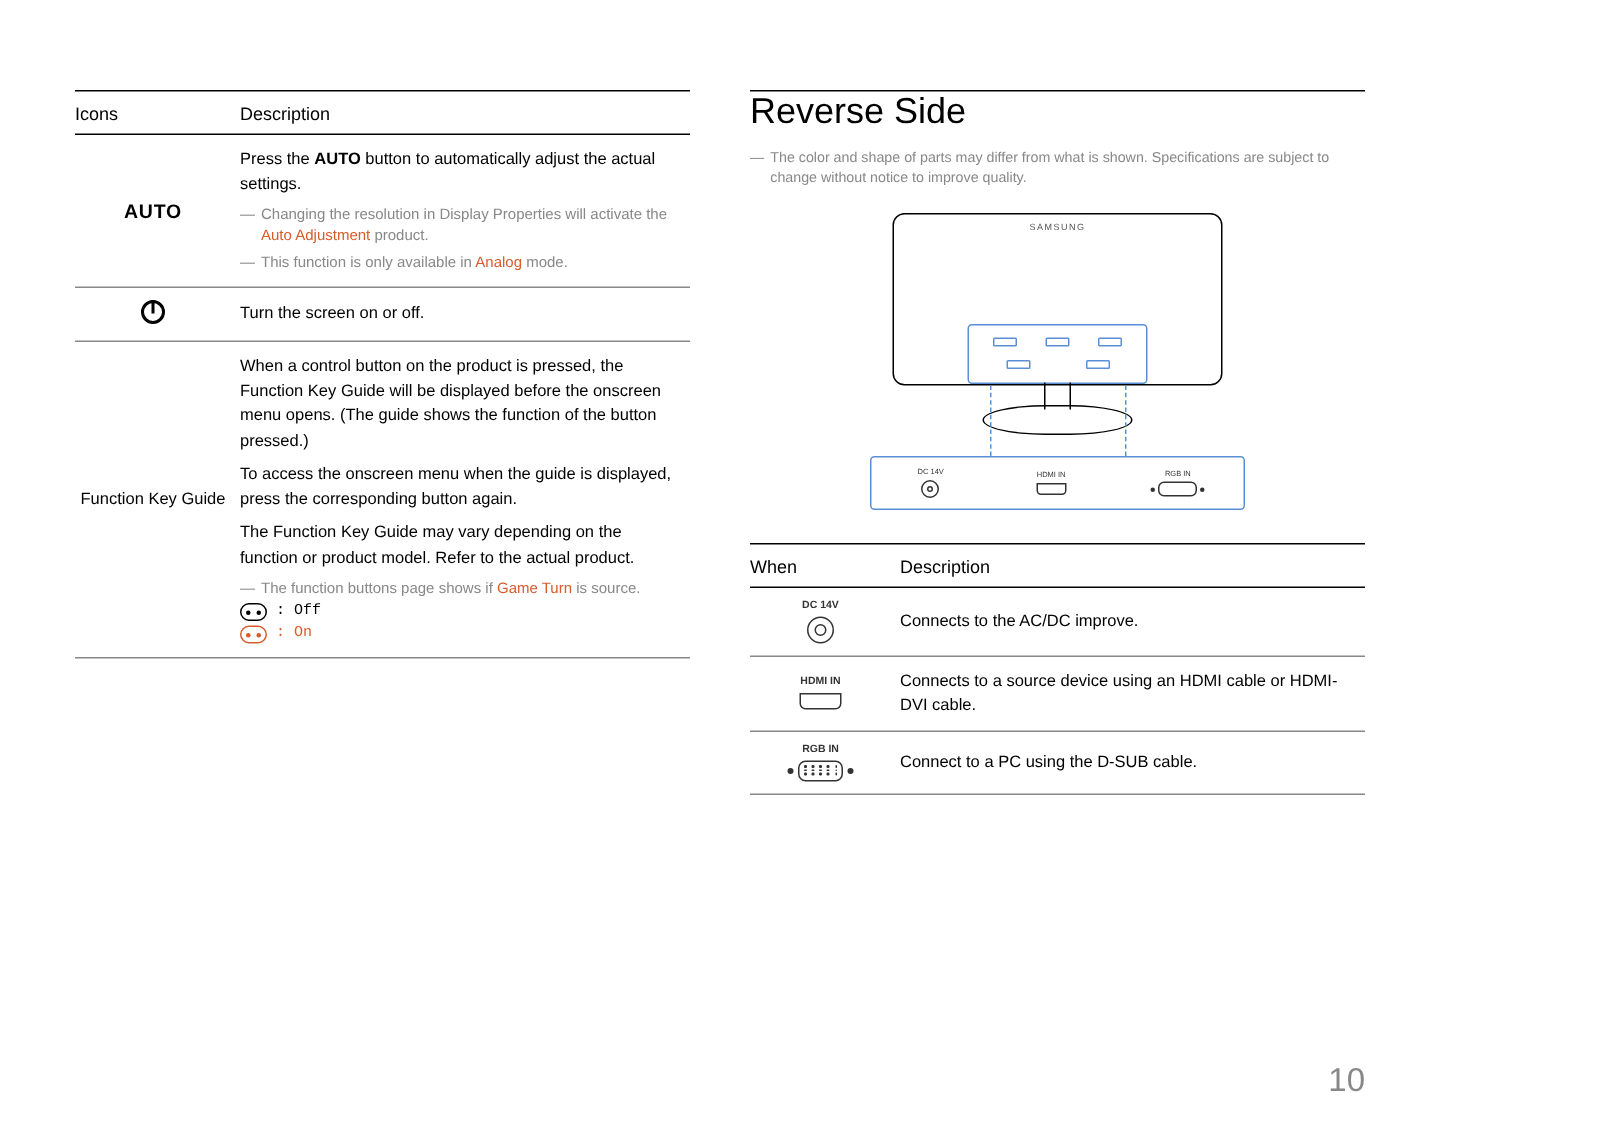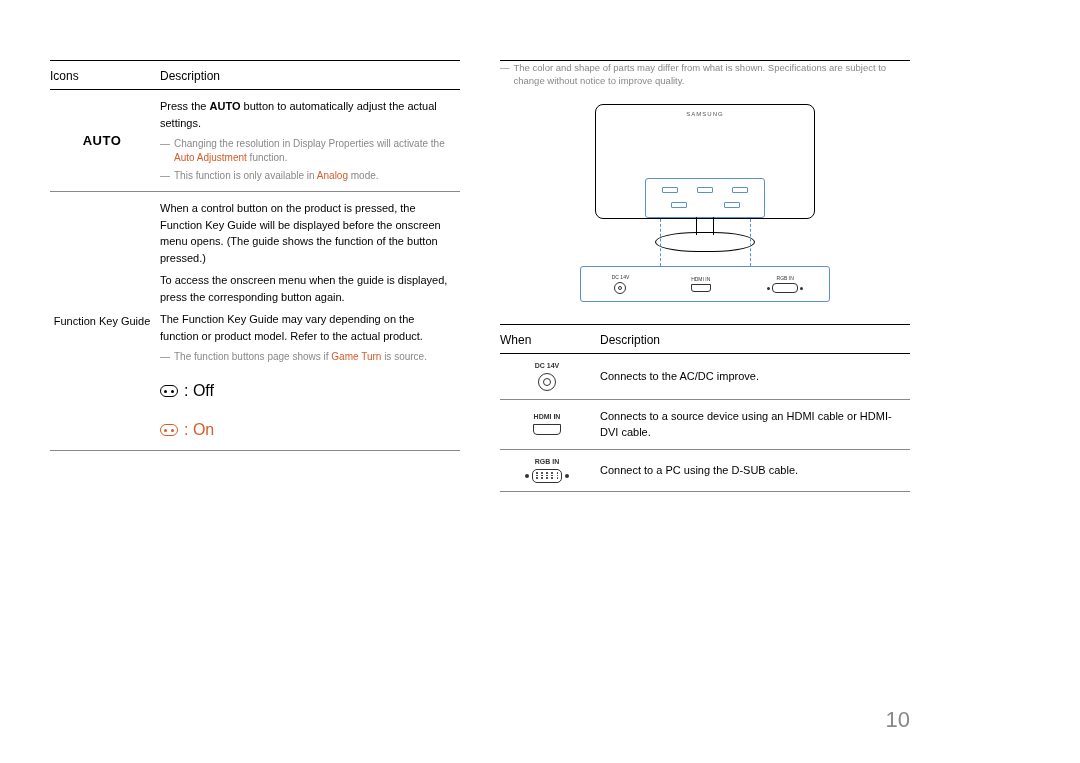--- a/index.html
+++ b/index.html
@@ -11,21 +11,21 @@
   th { text-align: left; font-weight: normal; font-size: 12px; padding: 8px 0 6px; border-top: 1px solid #000; border-bottom: 1px solid #000; }
   td { font-size: 11px; padding: 8px 6px 8px 0; vertical-align: middle; border-bottom: 1px solid #888; }
   td.iconcell { width: 110px; text-align: center; vertical-align: middle; }
   td.portcell { width: 100px; text-align: center; vertical-align: middle; font-size: 8px; }
   .auto-label { font-weight: bold; font-size: 13px; letter-spacing: 0.5px; }
   .autonote, .graynote { font-size: 10px; color: #888; line-height: 1.4; margin-top: 4px; display: flex; gap: 4px; }
   .autonote .dash, .graynote .dash { flex: none; }
   .accent { color: #d85b2a; }
   .desc-block { font-size: 11px; line-height: 1.5; }
   .desc-block p { margin-bottom: 6px; }
-  .gm-line { display: flex; align-items: center; gap: 6px; font-size: 16px; margin-top: 15px; }
+  .gm-line { display: flex; align-items: center; gap: 6px; font-size: 10px; margin-top: 0; font-family: Liberation Mono, monospace; }
   .power-icon { width: 16px; height: 16px; border: 2px solid #000; border-radius: 50%; position: relative; display: inline-block; }
   .power-icon::after { content: ""; position: absolute; top: -2px; left: 50%; width: 2px; height: 9px; background: #000; transform: translateX(-50%); }
   .controller-icon { width: 18px; height: 12px; border: 1.5px solid currentColor; border-radius: 6px / 6px; position: relative; display: inline-block; }
   .controller-icon::before, .controller-icon::after { content:""; position:absolute; width:3px; height:3px; border-radius:50%; background: currentColor; top:4px; }
   .controller-icon::before { left: 3px; }
   .controller-icon::after { right: 3px; }
   h2.section-title { font-size: 24px; font-weight: normal; margin-bottom: 10px; }
   .topnote { font-size: 9.5px; color: #888; line-height: 1.4; display: flex; gap: 4px; margin-bottom: 16px; }
   .diagram { width: 340px; height: 200px; margin: 0 auto 20px; position: relative; }
   .monitor-back { position:absolute; left:60px; top:0; width:220px; height:115px; border:1.5px solid #000; border-radius: 8px; background:#fff; }
@@ -71,28 +71,32 @@
         </tr>
       </thead>
       <tbody>
         <tr>
           <td class="iconcell"><span class="auto-label">AUTO</span></td>
           <td>
             <div class="desc-block">
               <p><span>Press the </span><b>AUTO</b><span> button to automatically adjust the actual settings.</span></p>
               <div class="autonote">
                   <span class="dash">―</span>
-                  <span><span>Changing the resolution in Display Properties will activate the </span><span class="accent">Auto Adjustment</span><span> function.</span></span>
+                  <span><span>Changing the resolution in Display Properties will activate the </span><span class="accent">Auto Adjustment</span><span> product.</span></span>
                 </div>
               <div class="autonote">
                   <span class="dash">―</span>
                   <span><span>This function is only available in </span><span class="accent">Analog</span><span> mode.</span></span>
                 </div>
             </div>
           </td>
+        </tr>
+        <tr>
+          <td class="iconcell"><span class="power-icon"></span></td>
+          <td class="desc-block">Turn the screen on or off.</td>
         </tr>
         <tr>
           <td class="iconcell" style="font-size:11px;">Function Key Guide</td>
           <td>
             <div class="desc-block">
               <p>When a control button on the product is pressed, the Function Key Guide will be displayed before the onscreen menu opens. (The guide shows the function of the button pressed.)</p>
               <p>To access the onscreen menu when the guide is displayed, press the corresponding button again.</p>
               <p>The Function Key Guide may vary depending on the function or product model. Refer to the actual product.</p>
               <div class="graynote">
                   <span class="dash">―</span>
@@ -108,20 +112,21 @@
                 </div>
             </div>
           </td>
         </tr>
       </tbody>
     </table>
   </div>
 
   <div class="col">
     <hr class="sep">
+    <h2 class="section-title">Reverse Side</h2>
     <div class="topnote">
         <span class="dash">―</span>
         <span>The color and shape of parts may differ from what is shown. Specifications are subject to change without notice to improve quality.</span>
       </div>
 
     <div class="diagram">
       <div class="monitor-back">
         <div class="monitor-brand">SAMSUNG</div>
         <div class="port-panel">
           <div class="port-row">

